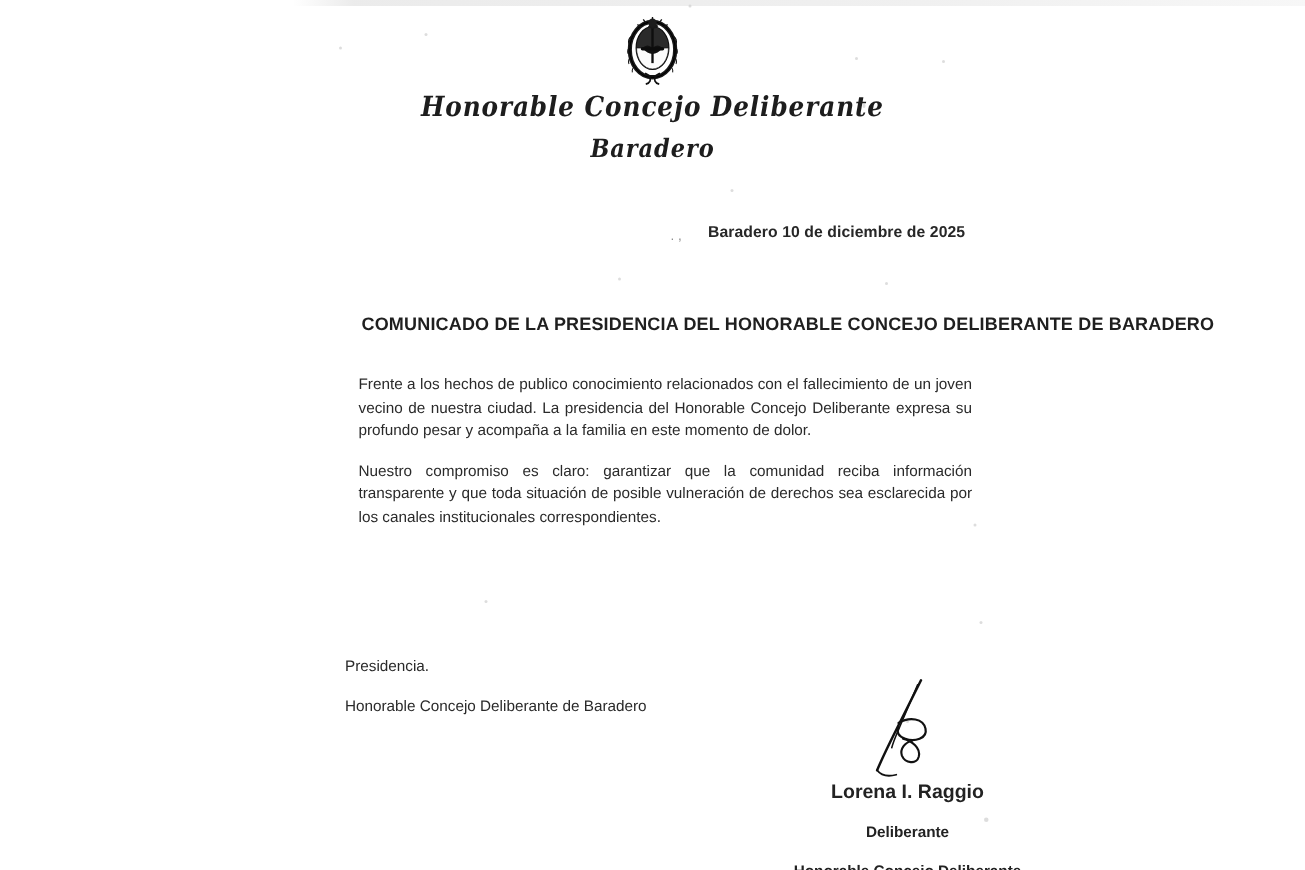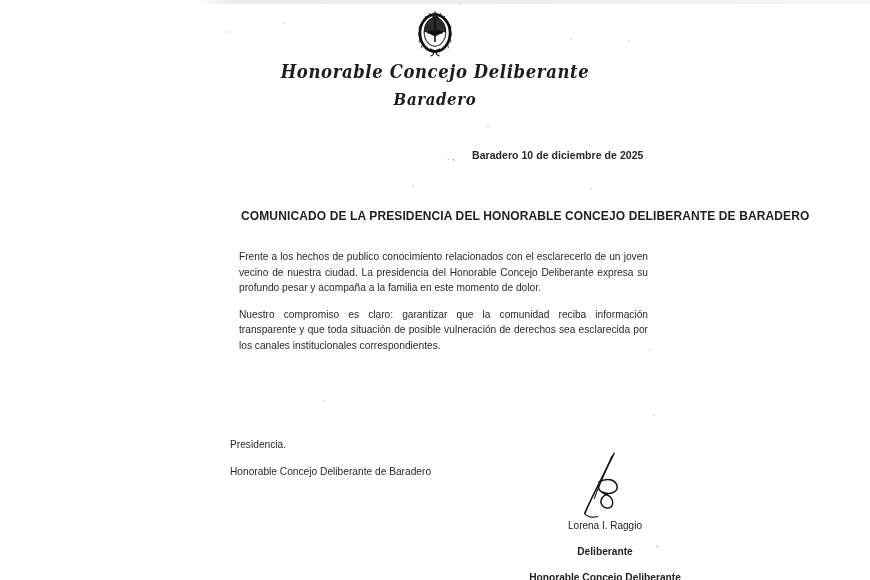--- a/index.html
+++ b/index.html
@@ -150,22 +150,22 @@
     width: 290px;
     text-align: center;
   }
   .sig-draw {
     display: block;
     margin: 0 auto;
     width: 90px;
     height: 72px;
   }
   .sign-name {
-    font-size: 10px;
-    font-weight: 400;
+    font-size: 13px;
+    font-weight: 700;
     color: #222222;
     margin-top: -4px;
   }
   .sign-role {
     font-size: 10.2px;
     font-weight: 600;
     color: #222222;
     margin-top: 15px;
   }
   .sign-org {
@@ -246,21 +246,21 @@
     <div class="lh-line1">Honorable Concejo Deliberante</div>
     <div class="lh-line2">Baradero</div>
   </div>
 
   <div class="date-mark">. ,</div>
   <div class="date-line">Baradero 10 de diciembre de 2025</div>
 
   <div class="doc-title">COMUNICADO DE LA PRESIDENCIA DEL HONORABLE CONCEJO DELIBERANTE DE BARADERO</div>
 
   <div class="body-block">
-    <p class="para">Frente a los hechos de publico conocimiento relacionados con el esclarecerlo de un joven vecino de nuestra ciudad. La presidencia del Honorable Concejo Deliberante expresa su profundo pesar y acompaña a la familia en este momento de dolor.</p>
+    <p class="para">Frente a los hechos de publico conocimiento relacionados con el fallecimiento de un joven vecino de nuestra ciudad. La presidencia del Honorable Concejo Deliberante expresa su profundo pesar y acompaña a la familia en este momento de dolor.</p>
     <p class="para">Nuestro compromiso es claro: garantizar que la comunidad reciba información transparente y que toda situación de posible vulneración de derechos sea esclarecida por los canales institucionales correspondientes.</p>
   </div>
 
   <div class="closing">
     <p>Presidencia.</p>
     <p>Honorable Concejo Deliberante de Baradero</p>
   </div>
 
   <div class="sign-block">
 

